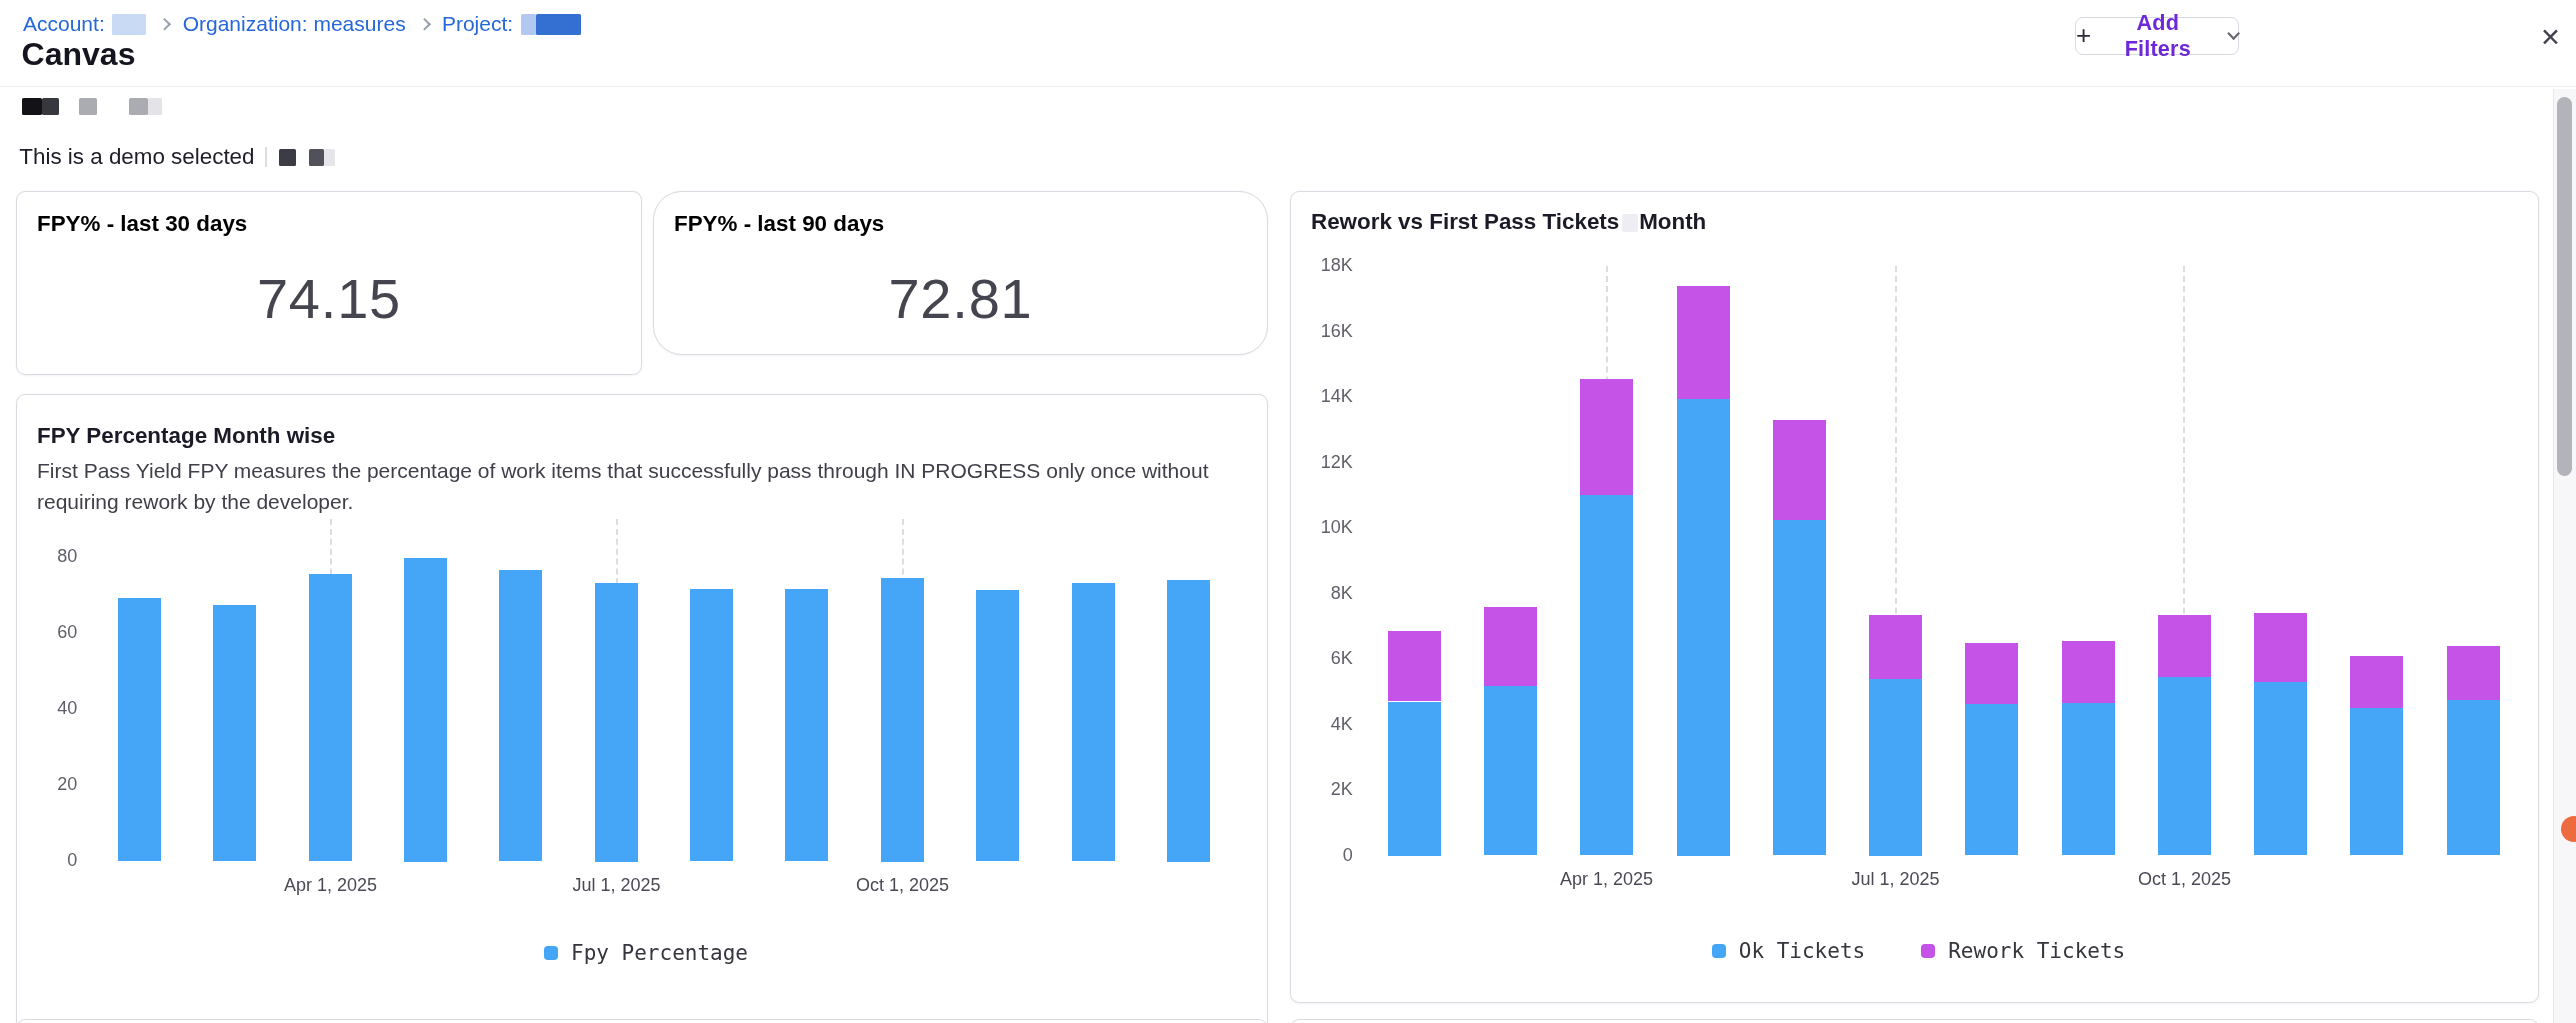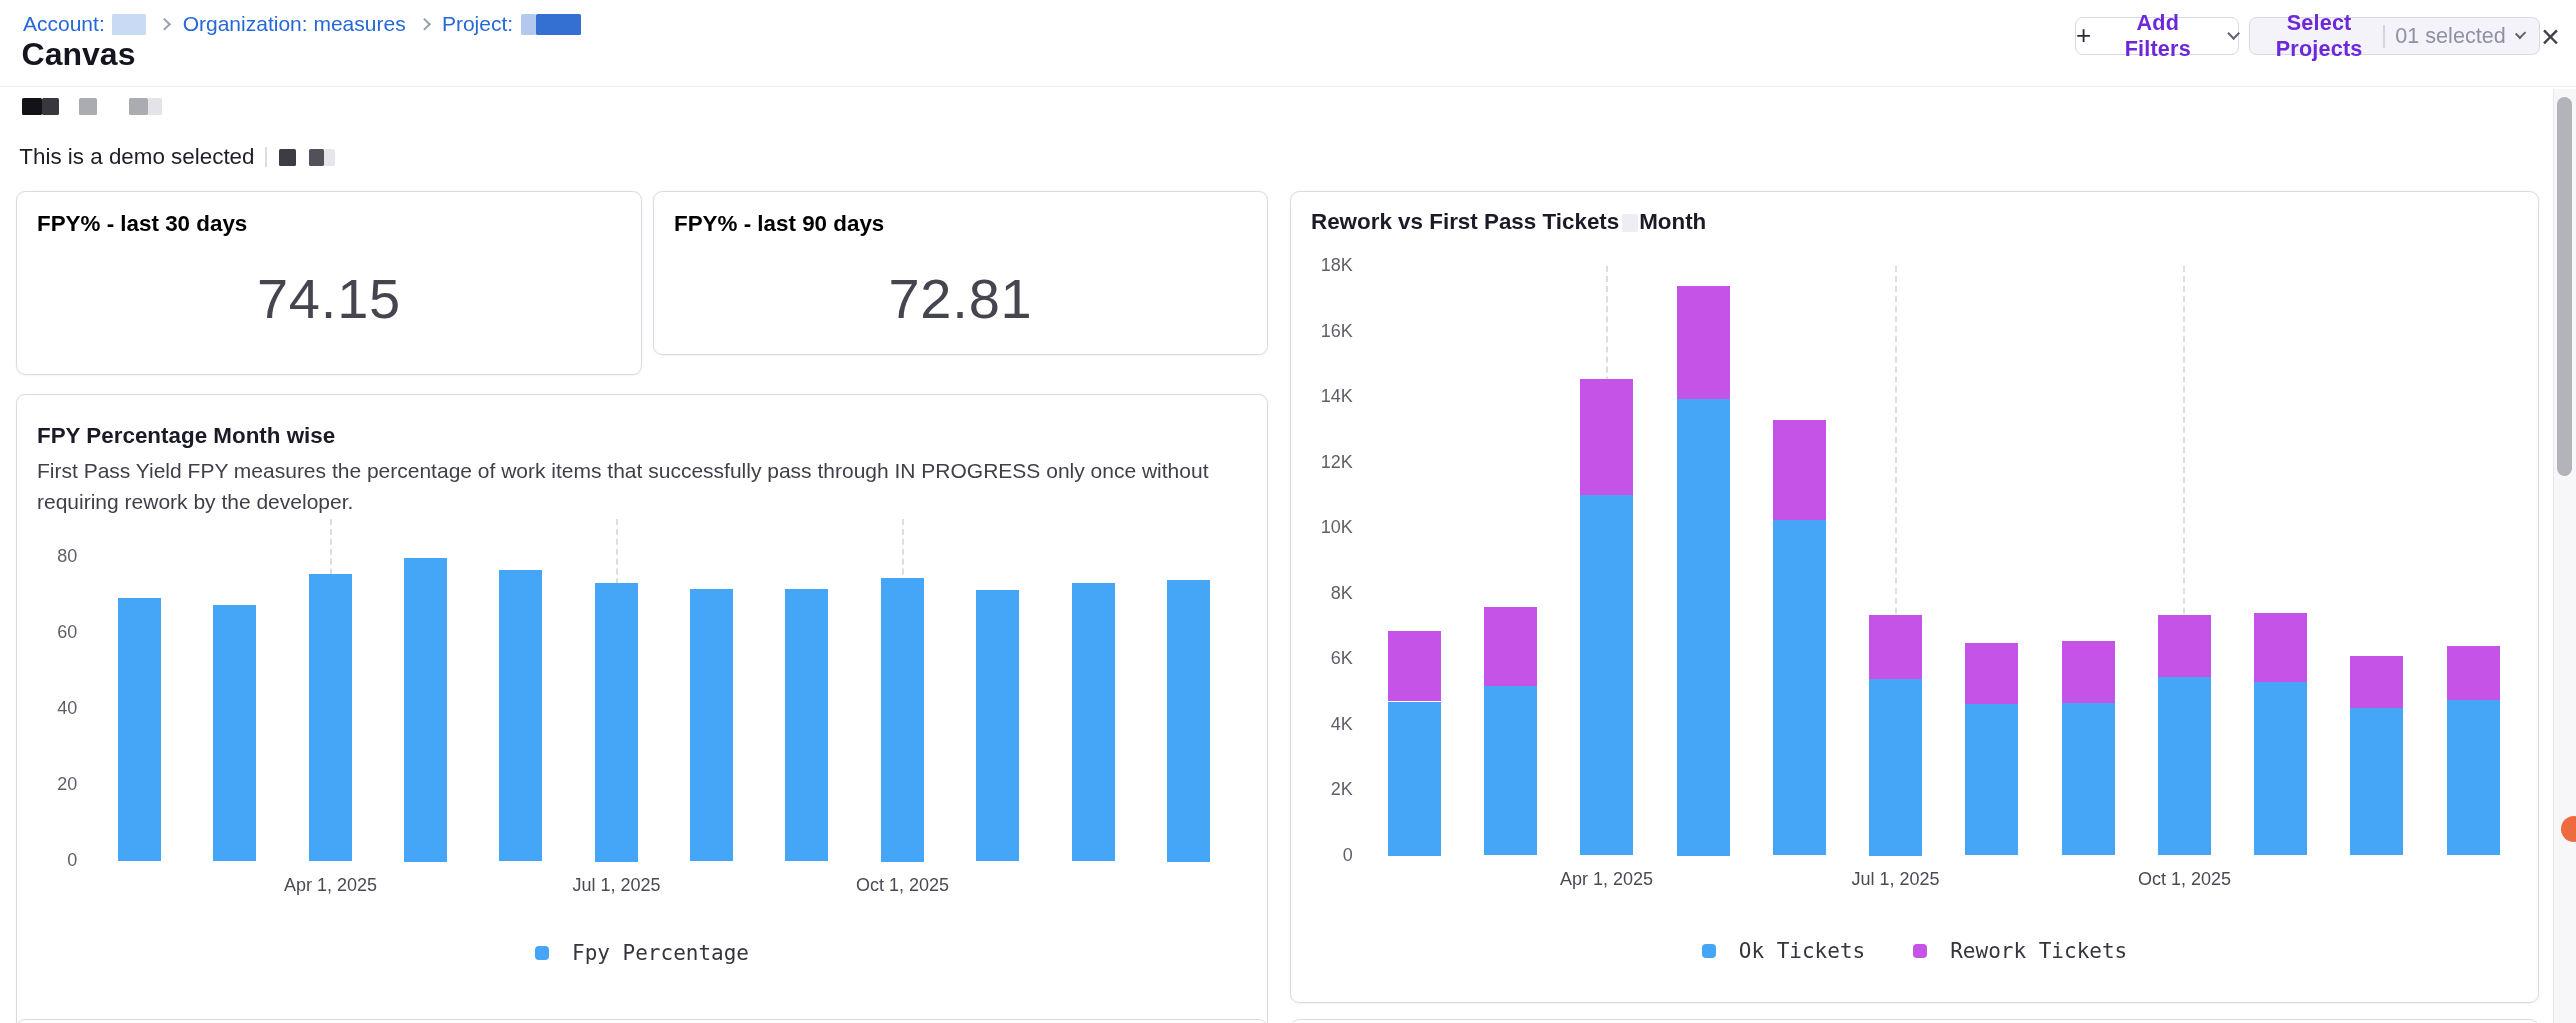--- a/index.html
+++ b/index.html
@@ -51,21 +51,21 @@
                 line-height:31px; color:#3f3f4a; }
 
   
   .chart-host { position:absolute; inset:0; }
   .ytick { position:absolute; width:54px; text-align:right; font-size:18px; color:#5f5f6a; }
   .xlabel { position:absolute; width:201px; text-align:center; font-size:18px; color:#4a4a55; }
   .vdash { position:absolute; width:0; border-left:2.3px dashed #dcdce2; z-index:0; }
   .bar { position:absolute; z-index:1; cursor:pointer; }
   .legend { position:absolute; left:0; right:0; display:flex; justify-content:center; gap:48px;
             font-family:"DejaVu Sans Mono", monospace; font-size:21px; color:#35353e; }
-  .lg-item { display:flex; align-items:center; gap:23px; cursor:pointer; }
+  .lg-item { display:flex; align-items:center; gap:13px; cursor:pointer;margin-left:8px; }
   .swatch { width:14px; height:14px; border-radius:3.9px; display:inline-block; }
 
   .faint-sq { position:absolute; background:#ededf3; border-radius:2.3px; }
 
   
   .stub { position:absolute; top:1019px; height:15.5px; background:#fff; border:1.5px solid #dadae3;
           border-bottom:none; border-radius:9.3px 9.3px 0 0; }
   .scroll-track { position:absolute; left:2553px; top:89px; width:23px; height:935px;
                   background:#f7f7f9; border-left:1.5px solid #e6e6ec; }
   .scroll-thumb { position:absolute; left:3.1px; top:7.7px; width:14.7px; height:379px;
@@ -93,26 +93,20 @@
       <span class="redact chip chip-proj" style="margin-left:-7.7px;"></span>
     </span>
   </div>
   <div class="page-title">Canvas</div>
 
   <button class="btn btn-addfilters">
     <span class="plus-icon">+</span>
     <span class="btn-label">Add Filters</span>
     <span class="chev"></span>
   </button>
-  <button class="btn btn-select">
-    <span class="btn-label">Select Projects</span>
-    <span class="sel-divider"></span>
-    <span class="sel-count">01 selected</span>
-    <span class="chev"></span>
-  </button>
   <span class="close-x">✕</span>
 </div>
 
 <div class="blocks-row">
   <span class="redact" style="width:20px;height:17px;background:#131317;"></span>
   <span class="redact" style="width:17px;height:17px;background:#37373e;"></span>
   <span class="redact" style="width:18.6px;height:17px;background:#ababb2;margin-left:20px;"></span>
   <span class="redact" style="width:18.6px;height:17px;background:#ababb2;margin-left:32px;"></span>
   <span class="redact" style="width:14px;height:17px;background:#e3e3e8;"></span>
 </div>
@@ -122,21 +116,21 @@
   <span style="width:1.5px;height:20px;background:#dcdce2;margin:0 12.4px 0 10.8px;"></span>
   <span class="redact" style="width:17px;height:17px;background:#3c3c44;"></span>
   <span class="redact" style="width:15.5px;height:17px;background:#515159;margin-left:12.4px;"></span>
   <span class="redact" style="width:10.8px;height:17px;background:#e6e6ea;"></span>
 </div>
 
 <div class="card" style="left:16px;top:191px;width:626px;height:184px;">
   <div class="card-title">FPY% - last 30 days</div>
   <div class="kpi-value">74.15</div>
 </div>
-<div class="card" style="left:653px;top:191px;width:615px;height:164px;">
+<div class="card" style="left:653px;top:191px;width:615px;height:164px;border-radius:29px;">
   <div class="card-title">FPY% - last 90 days</div>
   <div class="kpi-value">72.81</div>
 </div>
 
 <div class="card" style="left:16px;top:394px;width:1252px;height:726px;">
   <div class="panel-title" style="top:28px;">FPY Percentage Month wise</div>
   <div class="panel-desc">First Pass Yield FPY measures the percentage of work items that successfully pass through IN PROGRESS only once without requiring rework by the developer.</div>
   <div class="chart-host">
       <div class="ytick" style="left: 6.2px; top: 455px; width: 54px;">0</div>
       <div class="ytick" style="left: 6.2px; top: 379px; width: 54px;">20</div>

